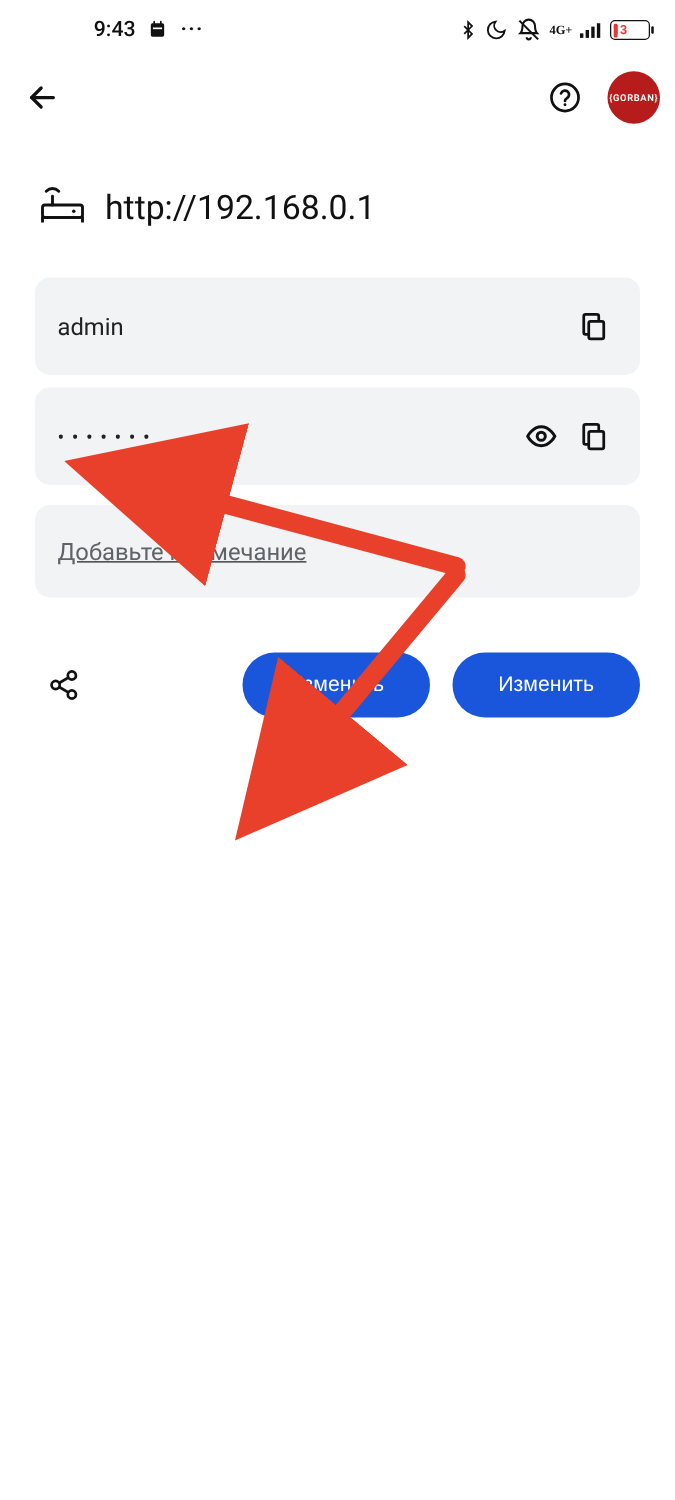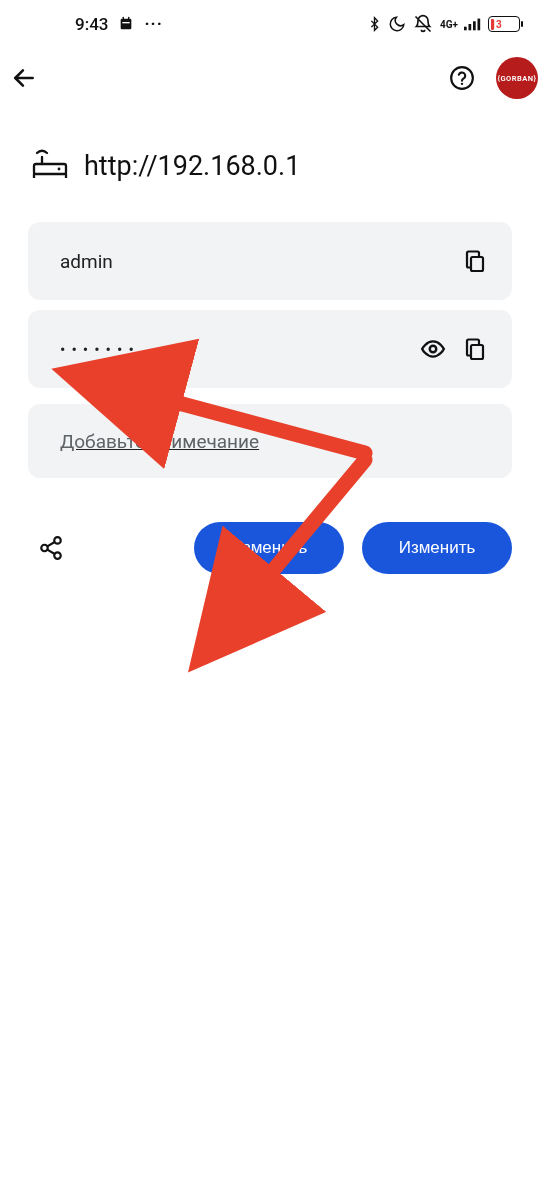--- a/index.html
+++ b/index.html
@@ -39,21 +39,21 @@
       width: 2.5px; height: 6px; background:#111; border-radius: 1px;
     }
     .batt-fill { width: 14%; height: 100%; background: #e53935; border-radius: 1px; }
     .batt-txt { position: absolute; left: 0; right: 16px; text-align: center; font-size: 10px; font-weight: 700; color:#e53935; }
 
     
     .appbar {
       height: 60px;
       display: flex;
       align-items: center;
-      padding: 0 2px;
+      padding: 0 12px;
     }
     .appbar .spacer { flex: 1; }
     .appbar .back, .appbar .help {
       width: 44px; height: 44px;
       display: inline-flex; align-items: center; justify-content: center;
       border-radius: 50%;
     }
     .avatar {
       width: 42px; height: 42px; border-radius: 50%;
       background: #b71c1c;
@@ -69,21 +69,21 @@
       gap: 16px;
     }
     .title-row .router-icon { width: 36px; height: 36px; display:inline-flex; align-items:flex-end; }
     .title-text { font-size: 27px; font-weight: 400; color:#111;margin-top:12px; }
 
     
     .content { padding: 14px 28px 0; }
     .field {
       background: #f1f3f4;
       border-radius: 12px;
-      padding: 18px 16px 18px 32px;
+      padding: 18px 16px 18px 18px;
       display: flex; align-items: center;
       margin-bottom: 10px;
       min-height: 74px;
     }
     .field-val {
       flex: 1;
       font-size: 19px;
       color: #202124;
     }
     .field-val.pw { letter-spacing: 6px; font-size: 16px; }
@@ -143,21 +143,21 @@
         <path d="M7 7l10 10-5 5V2l5 5L7 17"></path>
       </svg>
     <svg width="18" height="18" viewBox="0 0 24 24" fill="none" stroke="#111" stroke-width="2">
         <path d="M21 12.8A9 9 0 1 1 11.2 3a7 7 0 0 0 9.8 9.8z"></path>
       </svg>
     <svg width="22" height="20" viewBox="0 0 24 24" fill="none" stroke="#111" stroke-width="2">
         <path d="M18 8a6 6 0 0 0-12 0c0 5-2 7-2 7h16s-2-2-2-7"></path>
         <path d="M10 19a2 2 0 0 0 4 0"></path>
         <line x1="3" y1="3" x2="21" y2="21"></line>
       </svg>
-    <span style="font-size:10px;font-weight:700;">4G+</span>
+    <span style="font-size:10px;font-weight:700;font-family:Liberation Serif, serif;">4G+</span>
     <svg width="18" height="14" viewBox="0 0 20 14" fill="#111">
         <rect x="0" y="10" width="3" height="4"></rect>
         <rect x="5" y="7" width="3" height="7"></rect>
         <rect x="10" y="4" width="3" height="10"></rect>
         <rect x="15" y="1" width="3" height="13"></rect>
       </svg>
     <div class="batt">
       <div class="batt-fill"></div>
       <span class="batt-txt">13</span>
     </div>

